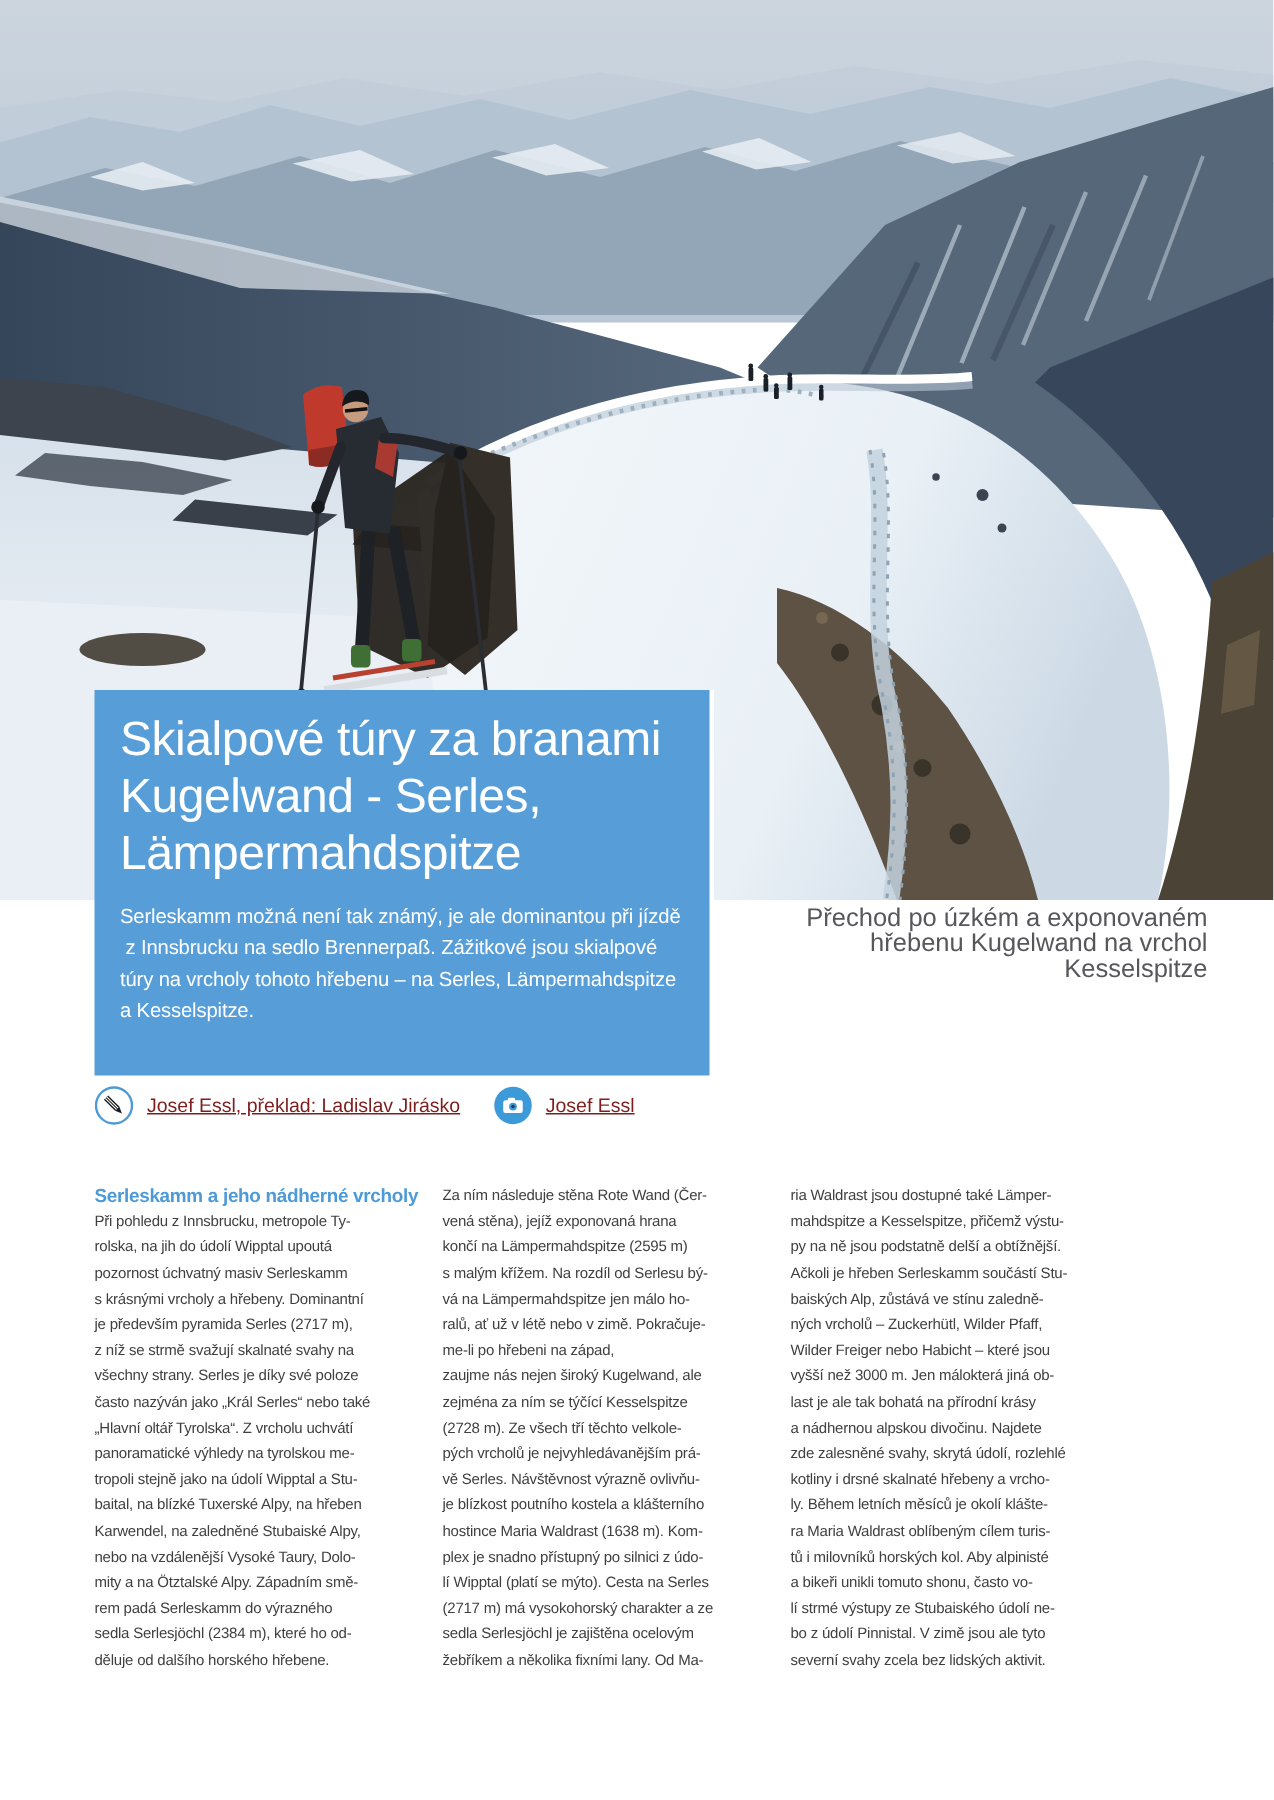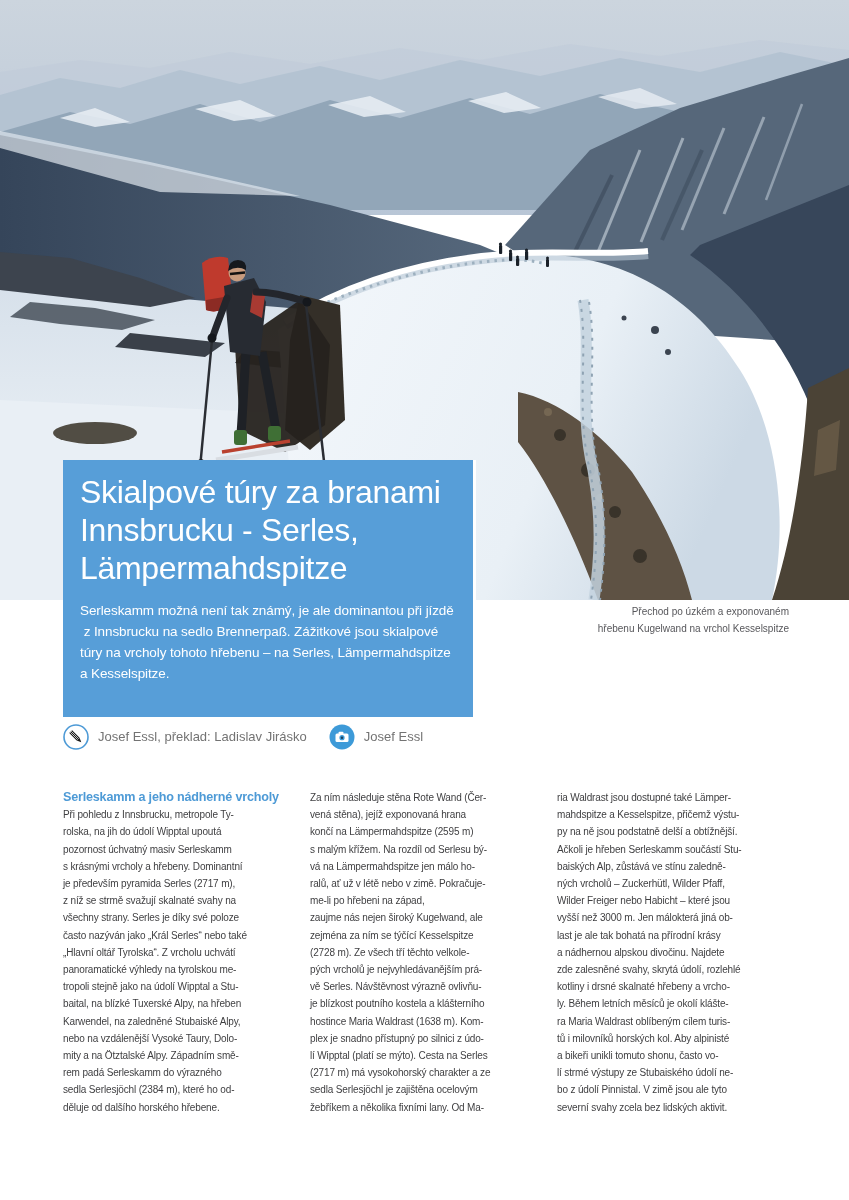--- a/index.html
+++ b/index.html
@@ -16,34 +16,34 @@
     padding:13px 18px 0 17px;box-shadow:3px 0 0 0 #ffffff;
   }
   .title{font-size:32px;line-height:38px;font-weight:normal;letter-spacing:-0.3px;}
   .title b{font-weight:normal;}
   .lead{
     margin-top:13px;font-size:13.5px;line-height:21px;font-weight:normal;
     letter-spacing:-0.1px;white-space:pre-line;
   }
 
   .caption{
-    position:absolute;top:603px;right:60px;width:300px;text-align:right;
-    font-size:10px;line-height:17px;color:#57575b;white-space:pre-line;
+    position:absolute;top:603px;right:44px;width:300px;text-align:right;
+    font-size:17px;line-height:17px;color:#57575b;white-space:pre-line;
   }
 
   .byline{
     position:absolute;left:63px;top:723px;height:27px;
-    display:flex;align-items:center;font-size:13px;color:#737373;
+    display:flex;align-items:center;font-size:13px;color:#7f1d1d;text-decoration:underline;
   }
   .byline .icon{width:26px;height:26px;display:inline-block;flex:0 0 auto;}
   .byline .txt{margin-left:9px;margin-right:22px;}
 
   .article{
     position:absolute;left:63px;top:789px;width:726px;
-    display:flex;gap:15px;color:#3f3f41;
+    display:flex;color:#3f3f41;
   }
   .col{width:232px;flex:0 0 232px;}
   .colhead{
     color:#4d9ad6;font-weight:bold;font-size:12.6px;line-height:17.2px;
     letter-spacing:-0.2px;
   }
   .coltext{
     font-size:10px;line-height:17.2px;letter-spacing:-0.15px;white-space:pre-line;
   }
 </style>
@@ -185,21 +185,21 @@
     <circle cx="237" cy="273" r="8.5" fill="#c79b7e"></circle>
     <path d="M228,271 Q229,260 238,260 Q247,260 246,270 Q237,265 228,271 Z" fill="#15181d"></path>
     <path d="M230,274 L245,272.5" stroke="#111111" stroke-width="2.5" fill="none"></path>
   </g>
 </svg>
 </div>
 
 <div class="title-box">
   <div class="title">
     <span>Skialpové túry za branami</span><br>
-    <span>Innsbrucku - </span><b>Serles,</b><br>
+    <span>Kugelwand - </span><b>Serles,</b><br>
     <b>Lämpermahdspitze</b><br>
   </div>
   <div class="lead">Serleskamm možná není tak známý, je ale dominantou při jízdě
 &nbsp;z Innsbrucku na sedlo Brennerpaß. Zážitkové jsou skialpové
 túry na vrcholy tohoto hřebenu – na Serles, Lämpermahdspitze
 a Kesselspitze.</div>
 </div>
 
 <div class="caption">Přechod po úzkém a exponovaném
 hřebenu Kugelwand na vrchol Kesselspitze</div>

